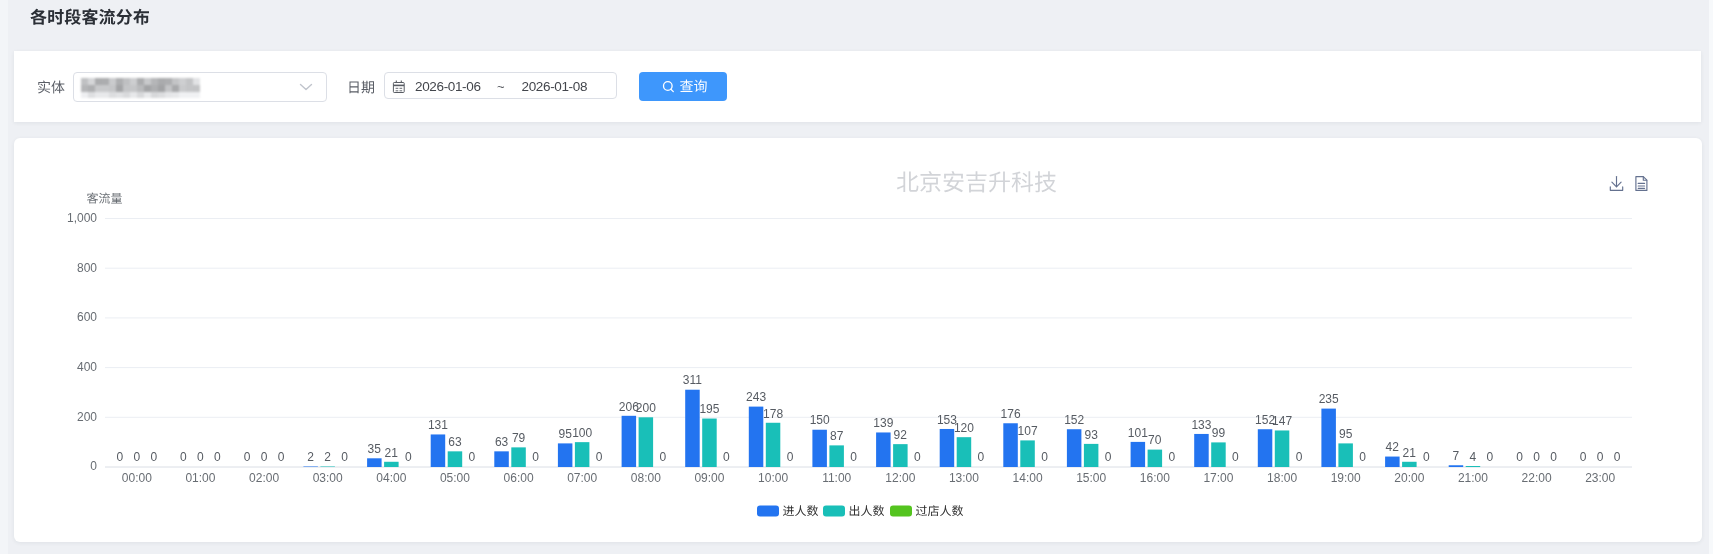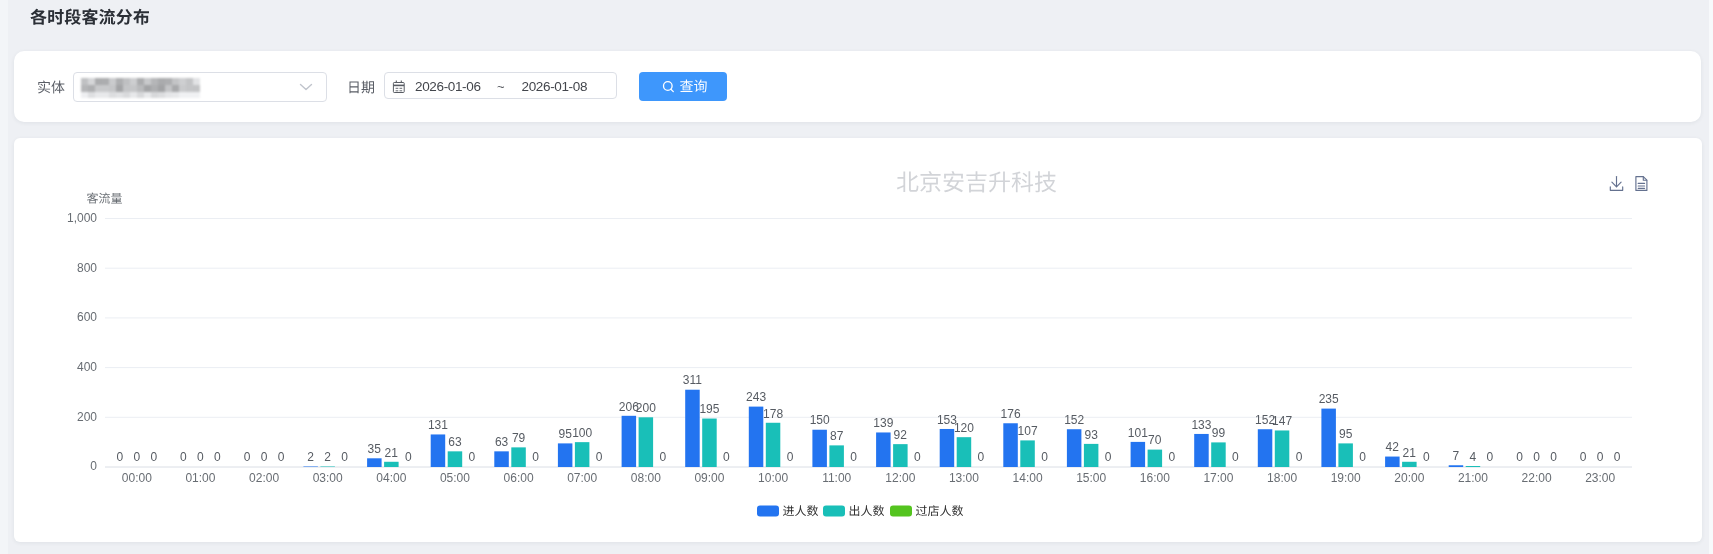--- a/index.html
+++ b/index.html
@@ -1,18 +1,18 @@
 <!DOCTYPE html>
 <html><head><meta charset="utf-8"><title>各时段客流分布</title>
 <style>
 *{margin:0;padding:0;box-sizing:border-box}
 html,body{width:1713px;height:554px;overflow:hidden;background:#eef0f4;font-family:"Liberation Sans",sans-serif;position:relative}
 .edgeL{position:absolute;left:0;top:0;width:8px;height:554px;background:#f3f5f8}
 .edgeR{position:absolute;right:0;top:0;width:4px;height:554px;background:#f7f9fb}
-.card{position:absolute;background:#fff;border-radius:10px;box-shadow:0 1px 4px rgba(31,45,61,.07)}
+.card{position:absolute;background:#fff;border-radius:0;box-shadow:0 1px 4px rgba(31,45,61,.07)}
 .fcard{left:14px;top:51px;width:1687px;height:71px}
 .ccard{left:14px;top:138px;width:1688px;height:404px;border-radius:6px}
 .sel{position:absolute;left:59px;top:21px;width:254px;height:30px;border:1px solid #dcdfe6;border-radius:4px;background:#fff}
 .date{position:absolute;left:370px;top:21px;width:233px;height:27px;border:1px solid #dcdfe6;border-radius:4px;background:#fff}
 .btn{position:absolute;left:624.5px;top:21px;width:88.5px;height:29px;border-radius:4px;background:#3e97fc}
 </style></head>
 <body>
 <div class="edgeL"></div>
 <div class="edgeR"></div>
 <svg width="200" height="30" viewBox="0 0 200 30" style="position:absolute;left:30px;top:0">

